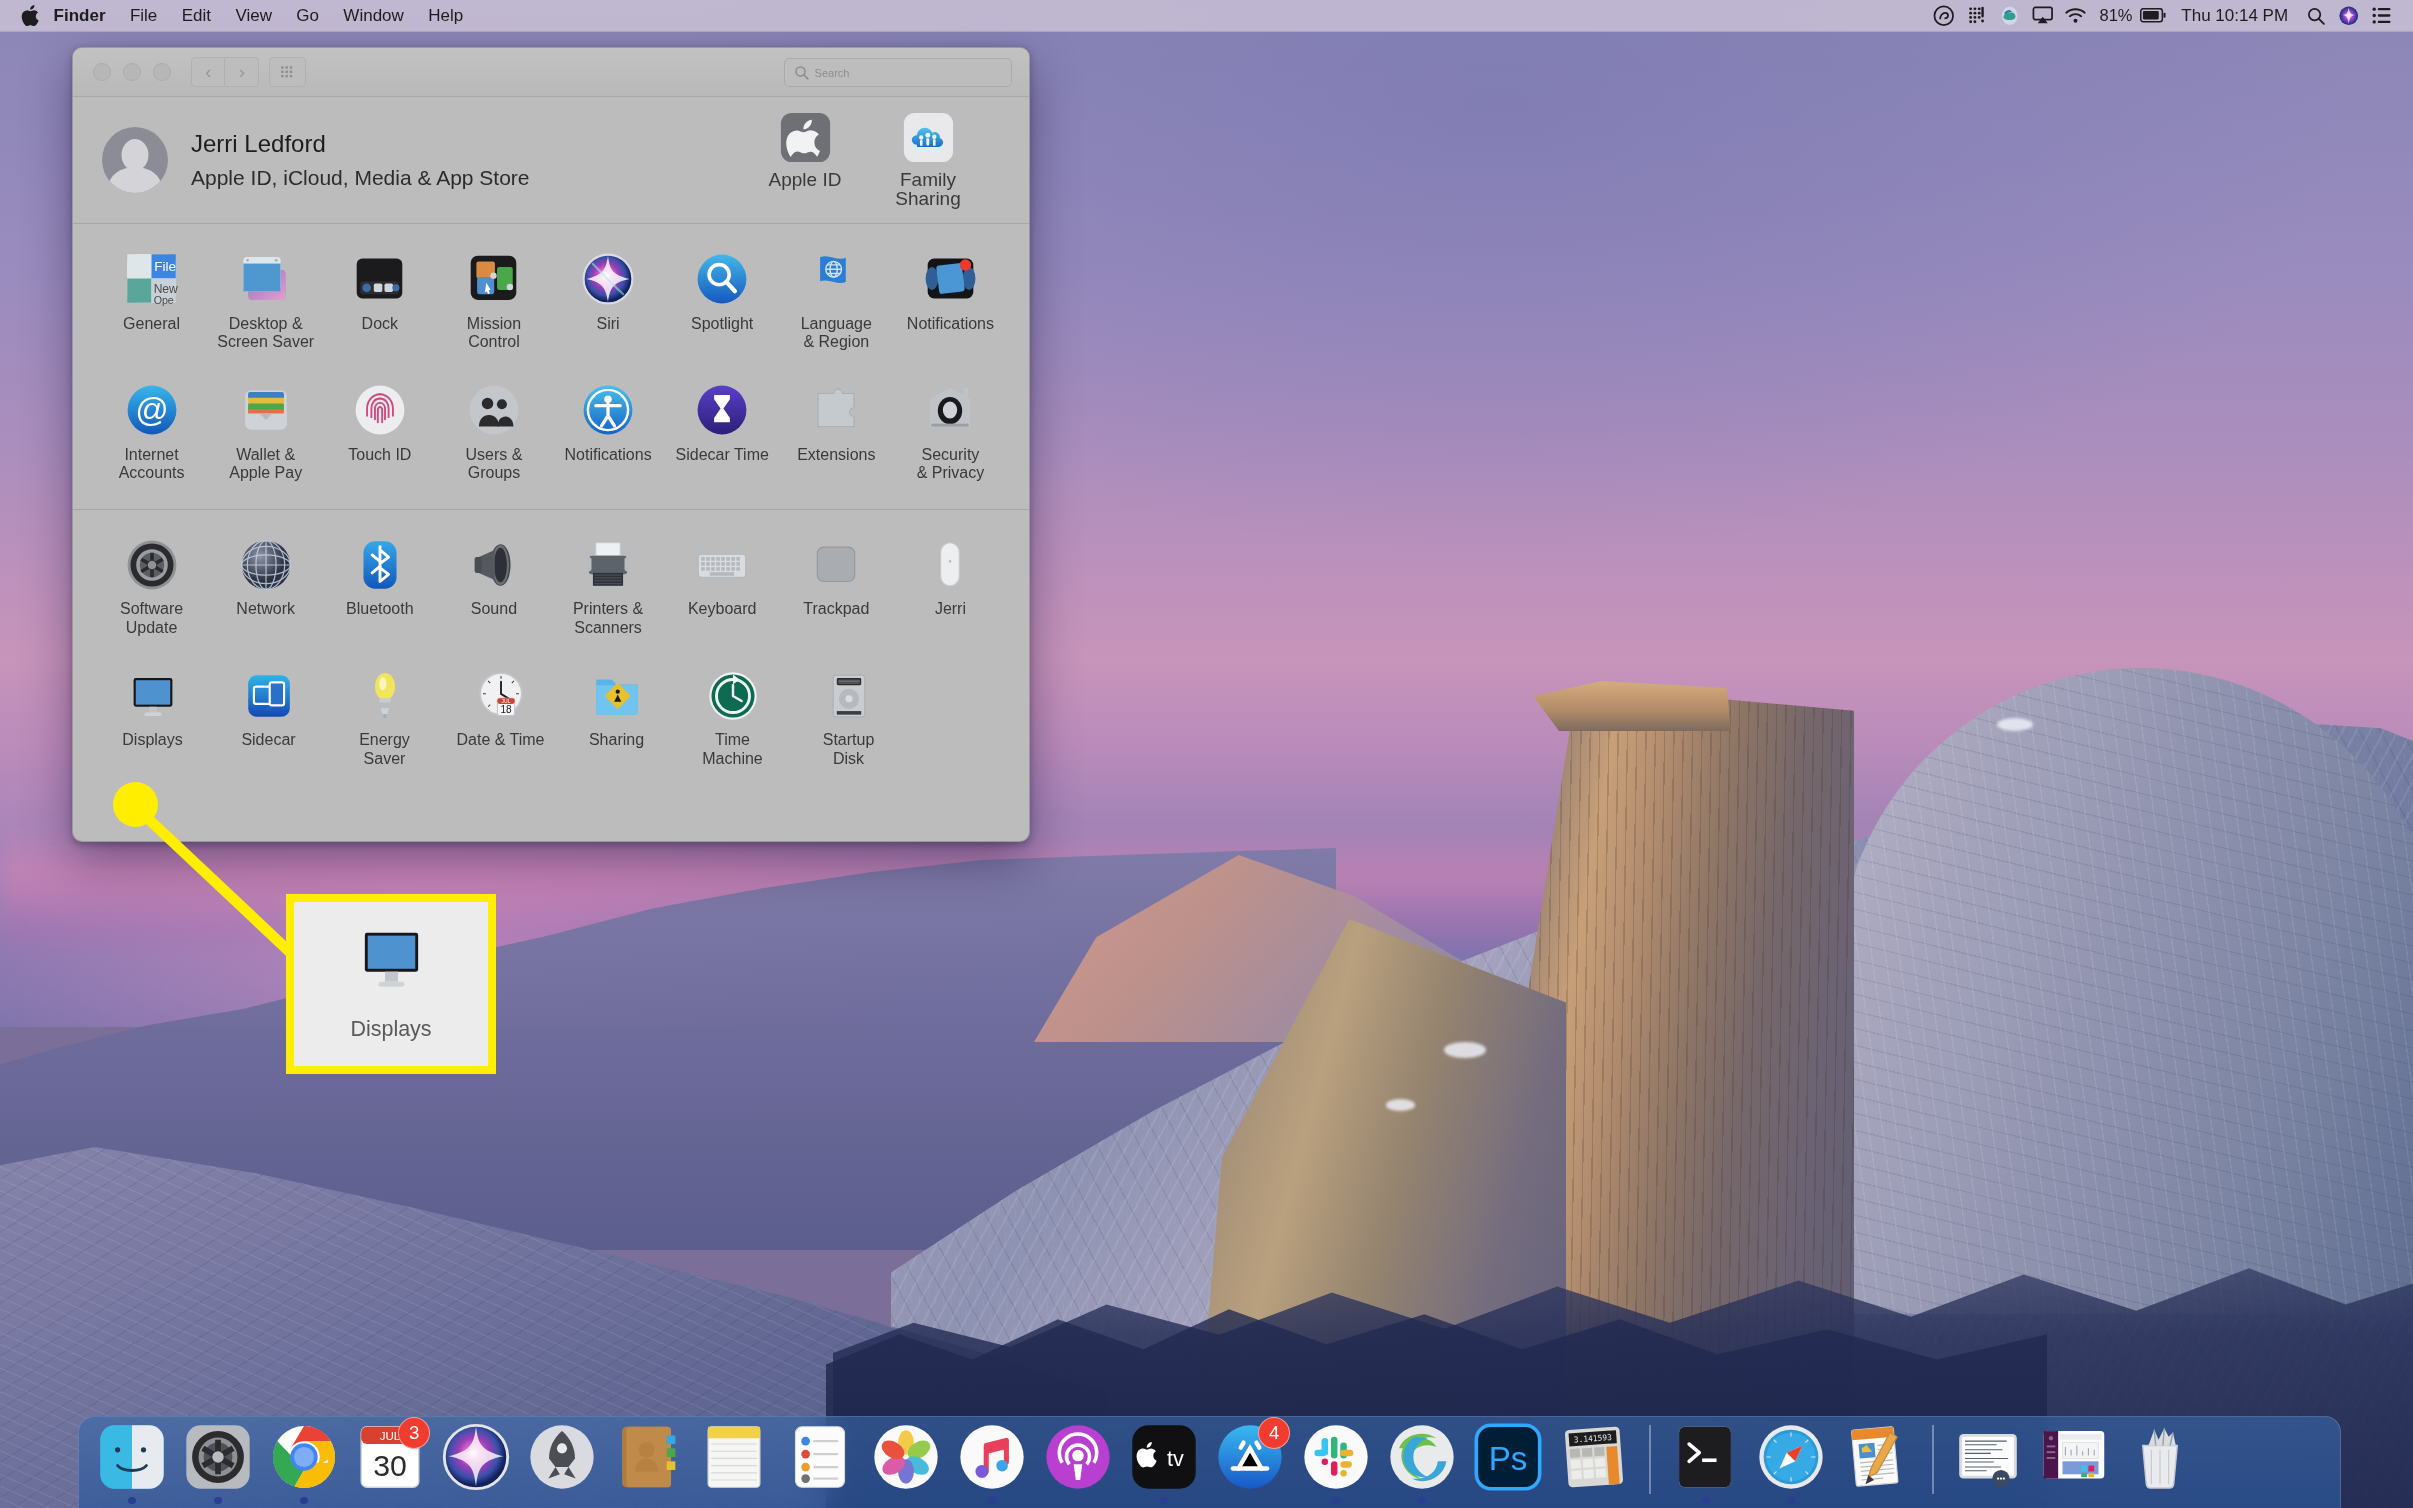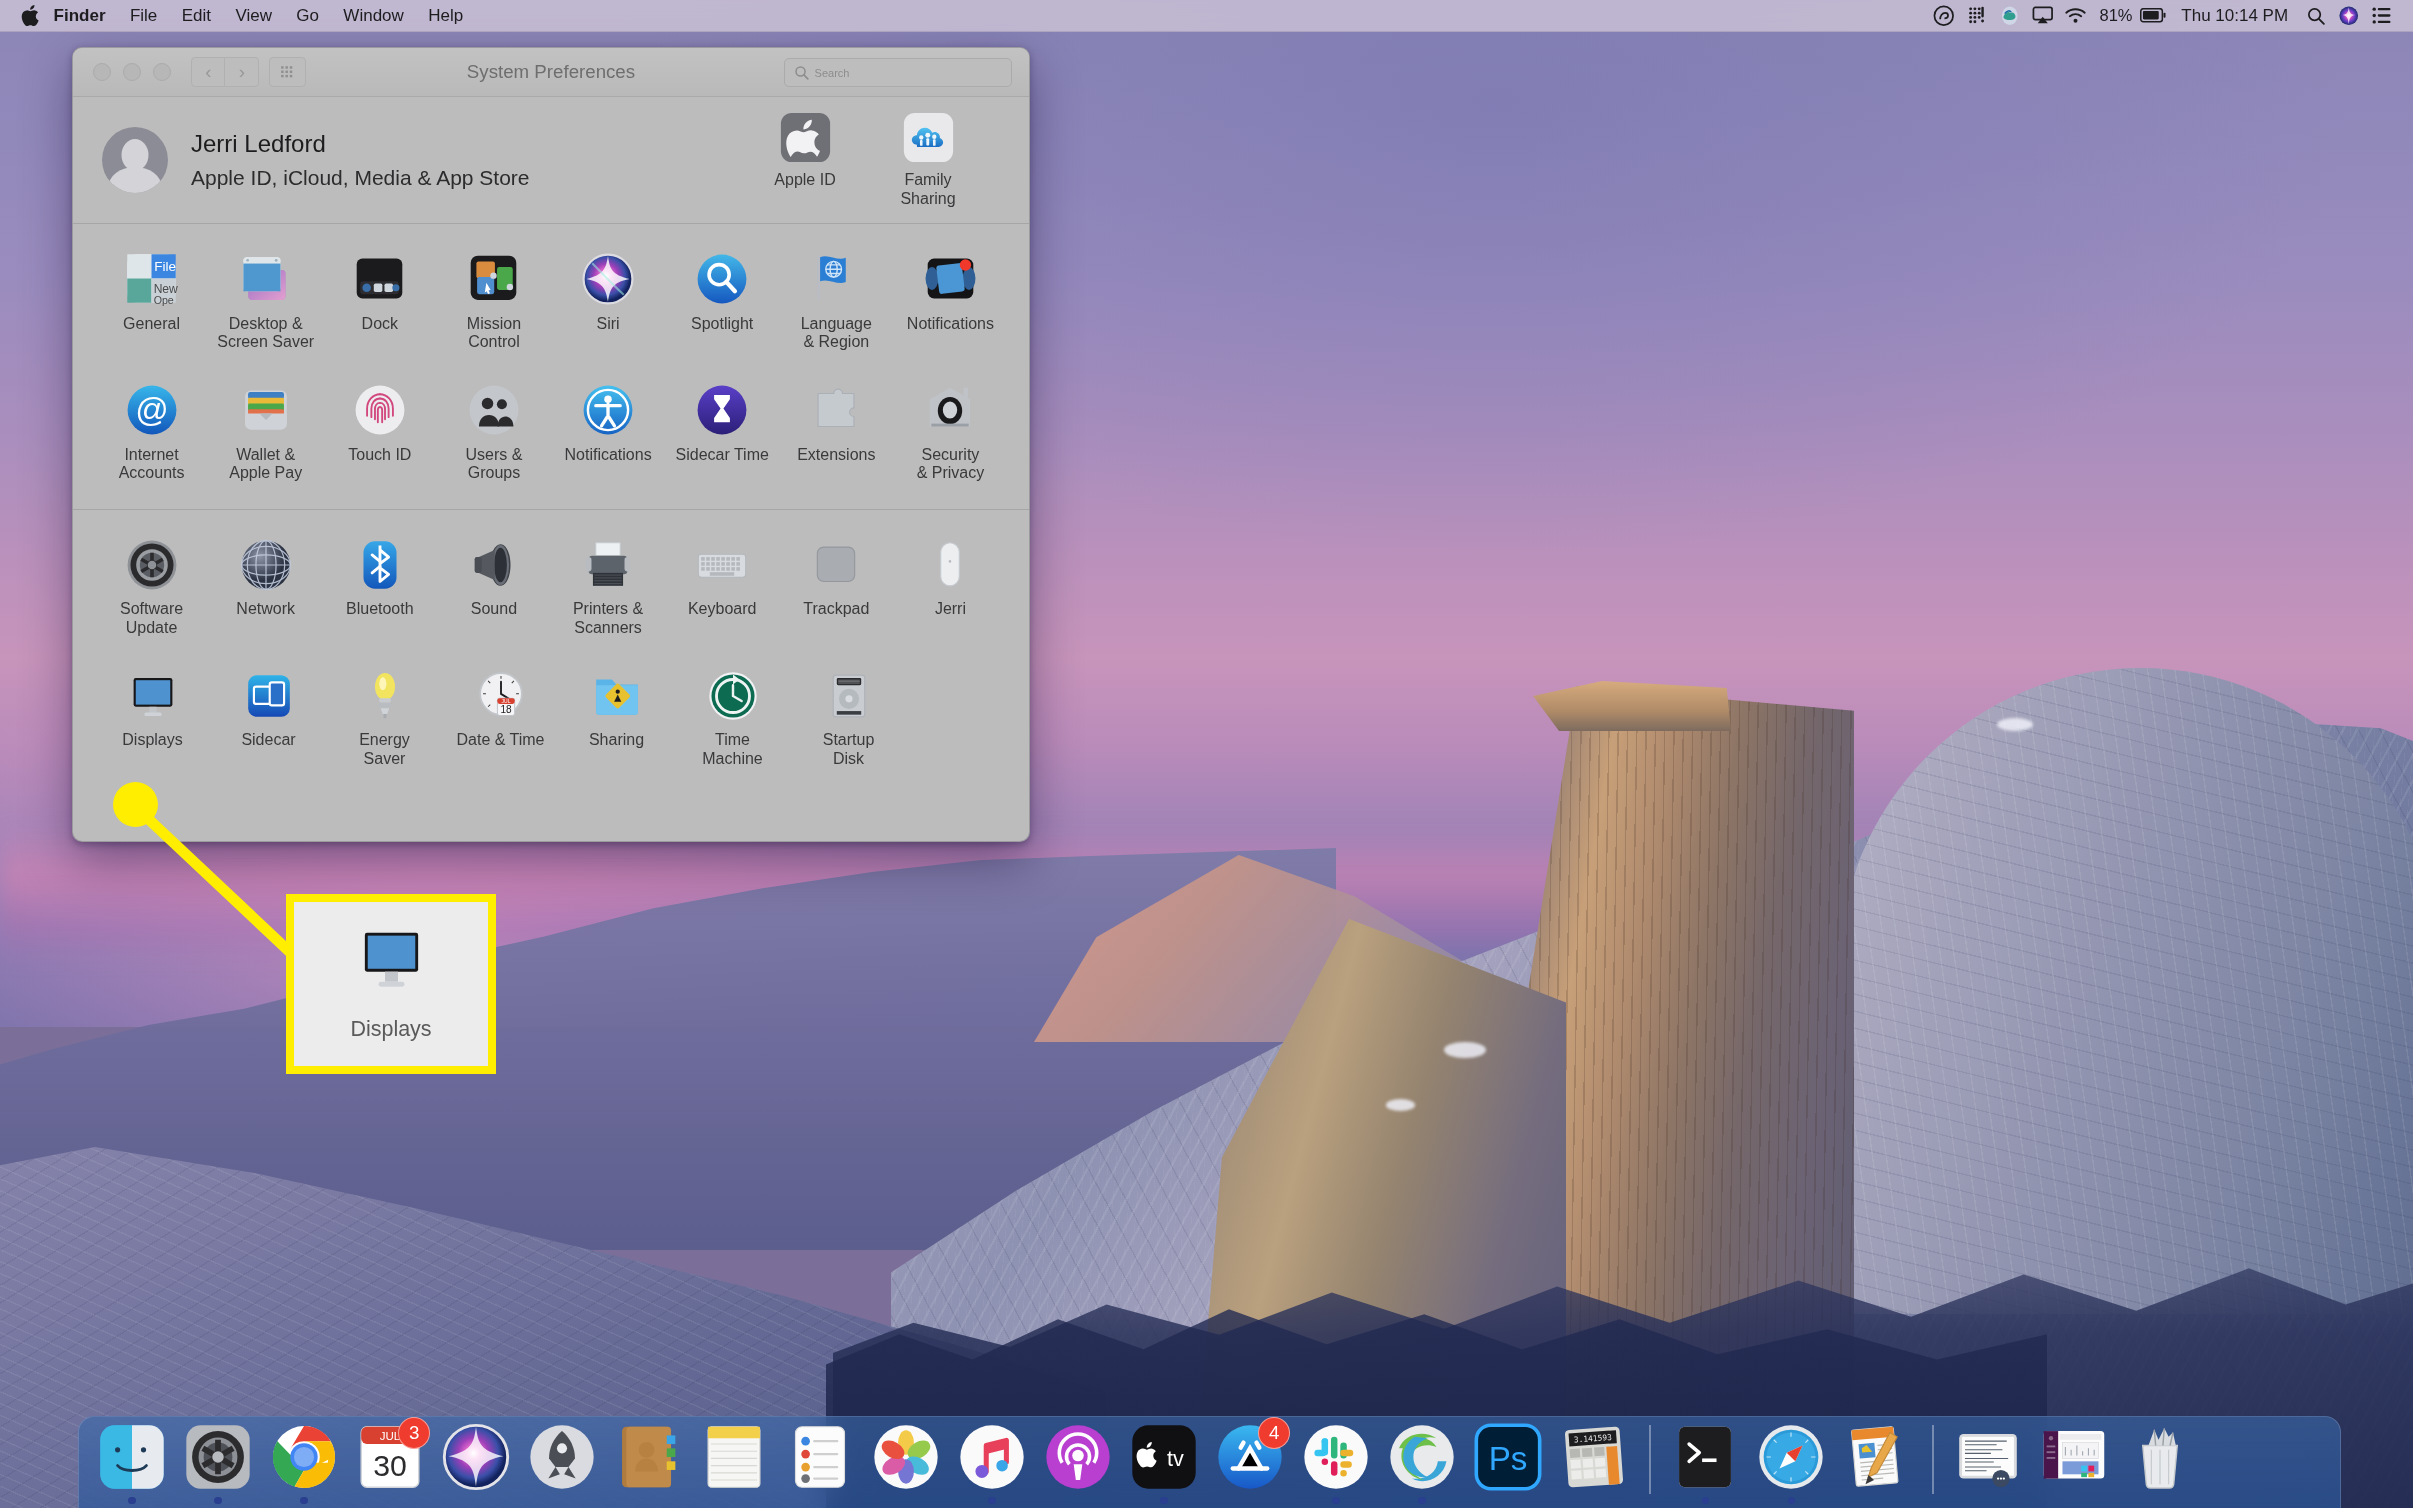--- a/index.html
+++ b/index.html
@@ -191,21 +191,21 @@
   .acct-sub { font-size:21px; color:#2c2c2e; margin-top:7.2px; }
   .acct-icons { margin-left:auto; display:flex; gap:32px; padding-right:34px; }
   .acct-tile { width:91px; text-align:center; }
   .divider { height:0.7px; background:#a6a6a6; margin:0 0; }
 
   .grid-section { padding:16px 21.5px 4.3px 21.5px; }
   .row { display:flex; }
   .tile { width:116px; padding:5.7px 1.4px 11.5px 1.4px; text-align:center; }
   .tile .icon-wrap { height:62px; display:flex; align-items:flex-end; justify-content:center; }
   .tile .lbl { font-size:16px; line-height:18.7px; color:#3a3a3c; margin-top:7.2px; }
-  .acct-tile .lbl { font-size:16px; line-height:18.7px; color:#3a3a3c; margin-top:7.2px; }
+  .acct-tile .lbl { font-size:19px; line-height:18.7px; color:#3a3a3c; margin-top:7.2px; }
   .acct-tile .icon-wrap { height:53px; display:flex; align-items:center; justify-content:center; }
 
   
   #dock {
     position:absolute; left:78px; bottom:0; width:2263px; height:92px;
     background:linear-gradient(180deg, rgba(58,104,170,.62), rgba(44,88,156,.70));
     -webkit-backdrop-filter:blur(16px); backdrop-filter:blur(16px);
     border-radius:16px 16px 0 0;
     display:flex; align-items:flex-end; padding:0 10px 4.3px 10px; gap:0; z-index:40;
     border:0.7px solid rgba(255,255,255,.16); border-bottom:none;
@@ -384,21 +384,20 @@
             <rect x="15" y="3" width="3.4" height="3.4"></rect>
             <rect x="3" y="9" width="3.4" height="3.4"></rect>
             <rect x="9" y="9" width="3.4" height="3.4"></rect>
             <rect x="15" y="9" width="3.4" height="3.4"></rect>
             <rect x="3" y="15" width="3.4" height="3.4"></rect>
             <rect x="9" y="15" width="3.4" height="3.4"></rect>
             <rect x="15" y="15" width="3.4" height="3.4"></rect>
           </g>
         </svg>
     </div>
-    <div class="win-title">System Preferences</div>
     <div class="searchbox">
       <svg width="16" height="16" viewBox="0 0 22 22">
           <circle cx="9" cy="9" r="6.2" fill="none" stroke="#8d8d8d" stroke-width="2.1"></circle>
           <path d="M13.6 13.6l5.4 5.4" stroke="#8d8d8d" stroke-width="2.3" stroke-linecap="round"></path>
         </svg>
       <span class="ph">Search</span>
     </div>
   </div>
 
   <div class="sp-body">

